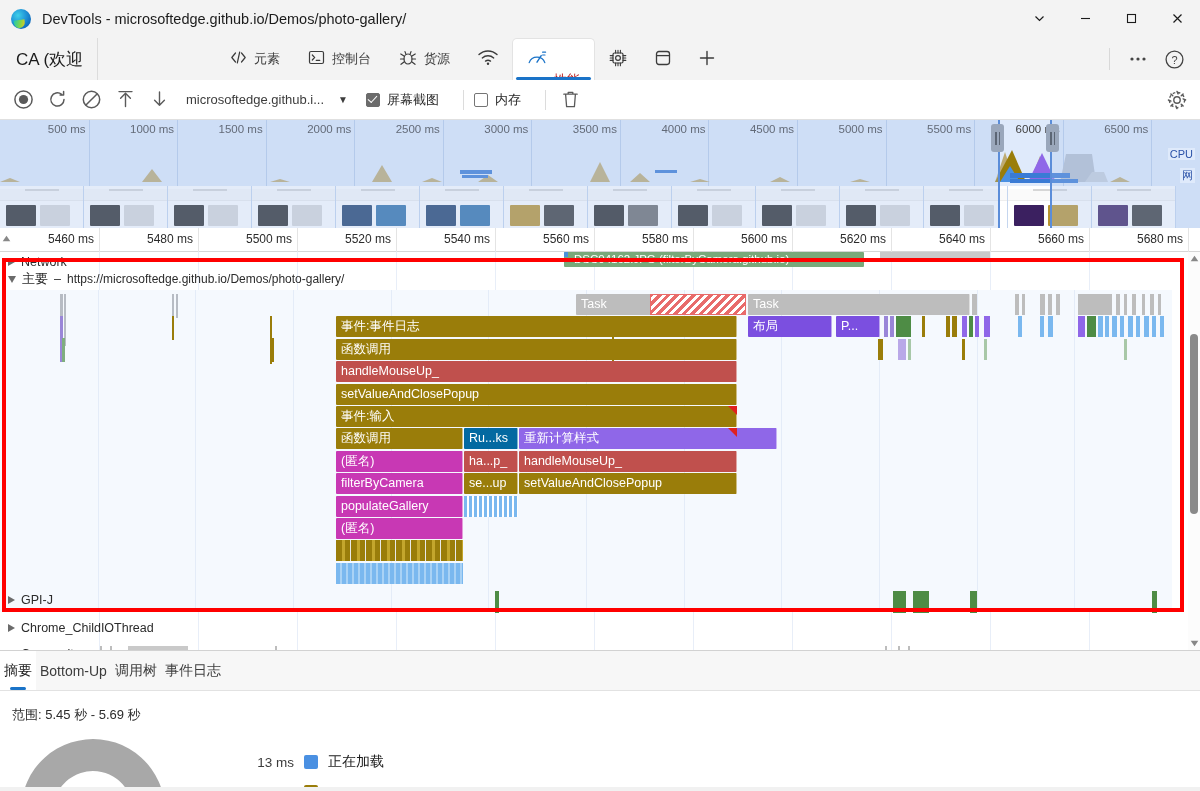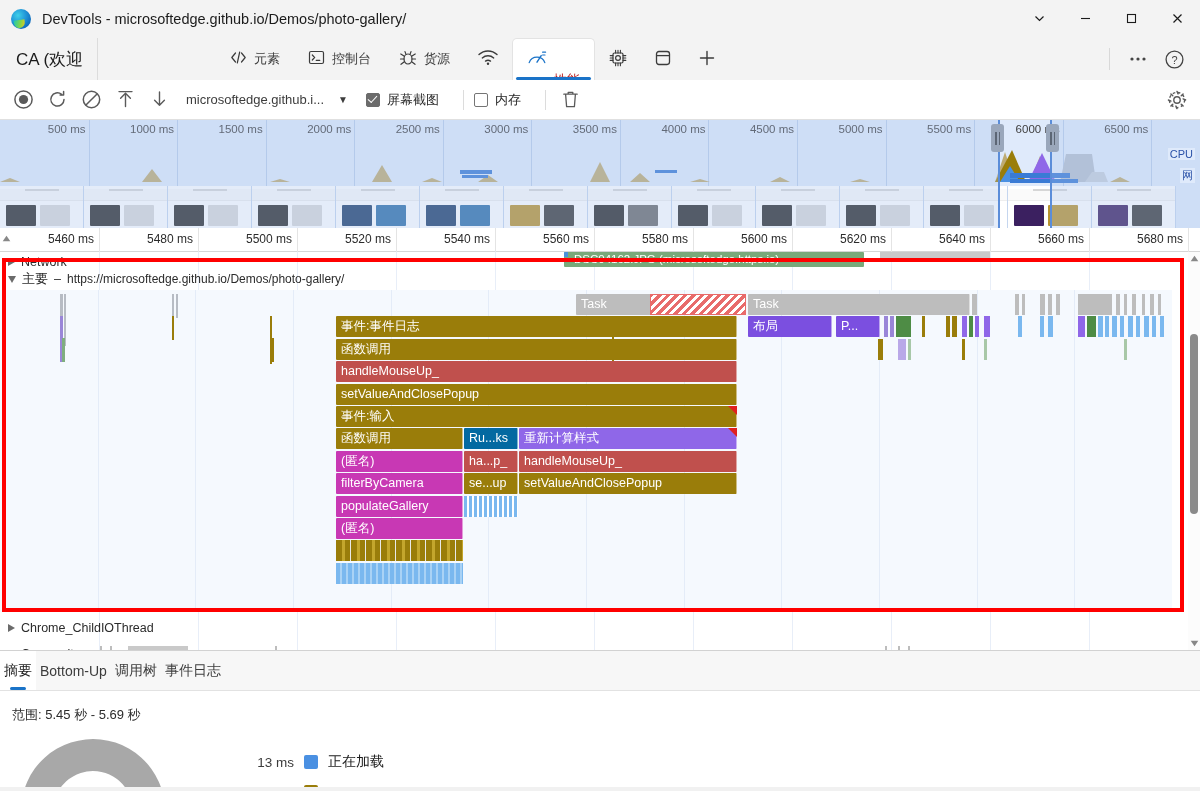--- a/index.html
+++ b/index.html
@@ -677,21 +677,21 @@
         <div class="vgrid" style="left: 1089px;"></div>
       </div>
 
     <div class="trow" style="top:0;height:30px;">
       <div class="trow-head">
         <span class="tri closed"></span>
         <span>Network</span>
       </div>
       <div class="netbar" style="left:564px; top:0px; width:300px;">
         <span class="cap"></span>
-        <span style="margin-left:6px;">DSC04162.JPG (microsoftedge.https.io)</span>
+        <span style="margin-left:6px;">DSC04162.JPG (filterByCamera.github.io)</span>
       </div>
       <div style="position:absolute;left:880px;top:0px;width:110px;height:8px;background:#c9c9c9;"></div>
     </div>
 
     <div class="trow" style="top:16px;height:344px;">
       <div class="trow-head" style="height:22px;">
         <span class="tri open"></span>
         <span style="font-size:13px;">主要</span>
         <span>–</span>
         <span class="url">https://microsoftedge.github.io/Demos/photo-gallery/</span>
@@ -723,21 +723,21 @@
           <div class="fbar" style="left: 748px; top: 4px; width: 222px; background: rgb(189, 189, 189);"><span>Task</span></div>
           <div class="fbar" style="left: 336px; top: 26.4px; width: 401px; background: rgb(154, 125, 10);"><span>事件:事件日志</span></div>
           <div class="fbar" style="left: 748px; top: 26.4px; width: 84px; background: rgb(123, 79, 224);"><span>布局</span></div>
           <div class="fbar" style="left: 836px; top: 26.4px; width: 44px; background: rgb(123, 79, 224);"><span>P...</span></div>
           <div class="fbar" style="left: 336px; top: 48.8px; width: 401px; background: rgb(154, 125, 10);"><span>函数调用</span></div>
           <div class="fbar" style="left: 336px; top: 71.2px; width: 401px; background: rgb(192, 80, 77);"><span>handleMouseUp_</span></div>
           <div class="fbar" style="left: 336px; top: 93.6px; width: 401px; background: rgb(154, 125, 10);"><span>setValueAndClosePopup</span></div>
           <div class="fbar" style="left: 336px; top: 116px; width: 401px; background: rgb(154, 125, 10);"><span>事件:输入</span></div>
           <div class="fbar" style="left: 336px; top: 138.4px; width: 127px; background: rgb(154, 125, 10);"><span>函数调用</span></div>
           <div class="fbar" style="left: 464px; top: 138.4px; width: 54px; background: #0369a1;"><span>Ru...ks</span></div>
-          <div class="fbar" style="left: 519px; top: 138.4px; width: 218px; background: rgb(143, 103, 232);"><span>重新计算样式</span></div>
+          <div class="fbar" style="left: 519px; top: 138.4px; width: 258px; background: rgb(143, 103, 232);"><span>重新计算样式</span></div>
           <div class="fbar" style="left: 336px; top: 160.8px; width: 127px; background: rgb(200, 56, 180);"><span>(匿名)</span></div>
           <div class="fbar" style="left: 464px; top: 160.8px; width: 54px; background: rgb(192, 80, 77);"><span>ha...p_</span></div>
           <div class="fbar" style="left: 519px; top: 160.8px; width: 218px; background: rgb(192, 80, 77);"><span>handleMouseUp_</span></div>
           <div class="fbar" style="left: 336px; top: 183.2px; width: 127px; background: rgb(200, 56, 180);"><span>filterByCamera</span></div>
           <div class="fbar" style="left: 464px; top: 183.2px; width: 54px; background: rgb(154, 125, 10);"><span>se...up</span></div>
           <div class="fbar" style="left: 519px; top: 183.2px; width: 218px; background: rgb(154, 125, 10);"><span>setValueAndClosePopup</span></div>
           <div class="fbar" style="left: 336px; top: 205.6px; width: 127px; background: rgb(200, 56, 180);"><span>populateGallery</span></div>
           <div class="fbar" style="left: 336px; top: 228px; width: 127px; background: rgb(200, 56, 180);"><span>(匿名)</span></div>
           <div class="corner" style="left: 728px; top: 116px;"></div>
           <div class="corner" style="left: 728px; top: 138.4px;"></div>
@@ -788,20 +788,31 @@
           <div style="position: absolute; left: 1160px; top: 26.4px; width: 4px; height: 21px; background: rgb(122, 184, 239);"></div>
           <div style="position: absolute; left: 878px; top: 48.8px; width: 5px; height: 21px; background: rgb(154, 125, 10);"></div>
           <div style="position: absolute; left: 898px; top: 48.8px; width: 8px; height: 21px; background: rgb(185, 168, 232);"></div>
           <div style="position: absolute; left: 908px; top: 48.8px; width: 3px; height: 21px; background: rgb(168, 200, 168);"></div>
           <div style="position: absolute; left: 962px; top: 48.8px; width: 3px; height: 21px; background: rgb(154, 125, 10);"></div>
           <div style="position: absolute; left: 984px; top: 48.8px; width: 3px; height: 21px; background: rgb(168, 200, 168);"></div>
           <div style="position: absolute; left: 1124px; top: 48.8px; width: 3px; height: 21px; background: rgb(168, 200, 168);"></div>
         </div>
     </div>
 
+    <div class="trow" style="top:338px;height:28px;">
+      <div class="trow-head">
+        <span class="tri closed"></span>
+        <span>GPI-J</span>
+      </div>
+      <div style="position:absolute;left:495px;top:1px;width:4px;height:22px;background:#4e8c45;"></div>
+      <div style="position:absolute;left:893px;top:1px;width:13px;height:22px;background:#4e8c45;"></div>
+      <div style="position:absolute;left:913px;top:1px;width:16px;height:22px;background:#4e8c45;"></div>
+      <div style="position:absolute;left:970px;top:1px;width:7px;height:22px;background:#4e8c45;"></div>
+      <div style="position:absolute;left:1152px;top:1px;width:5px;height:22px;background:#4e8c45;"></div>
+    </div>
 
     <div class="trow" style="top:366px;height:26px;">
       <div class="trow-head">
         <span class="tri closed"></span>
         <span>Chrome_ChildIOThread</span>
       </div>
     </div>
 
     <div class="trow" style="top:392px;height:20px;overflow:hidden;">
       <div class="trow-head">

